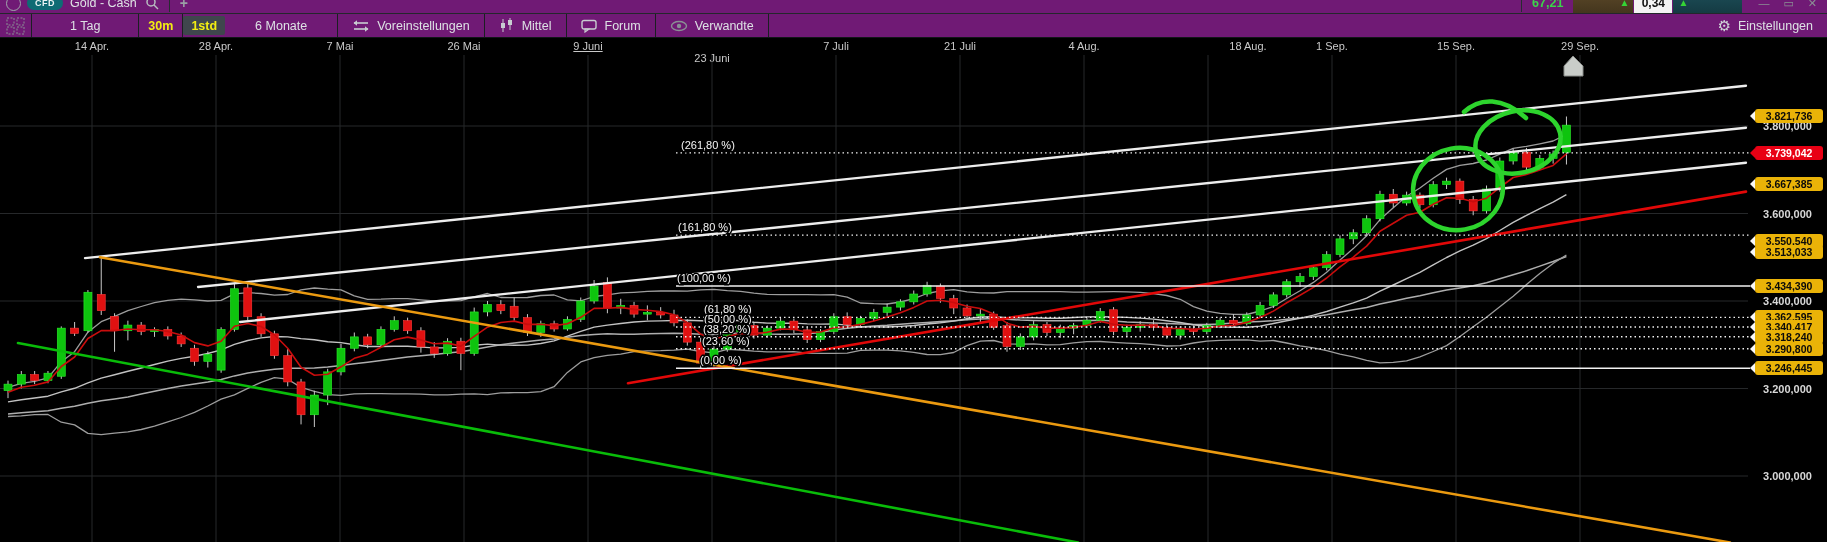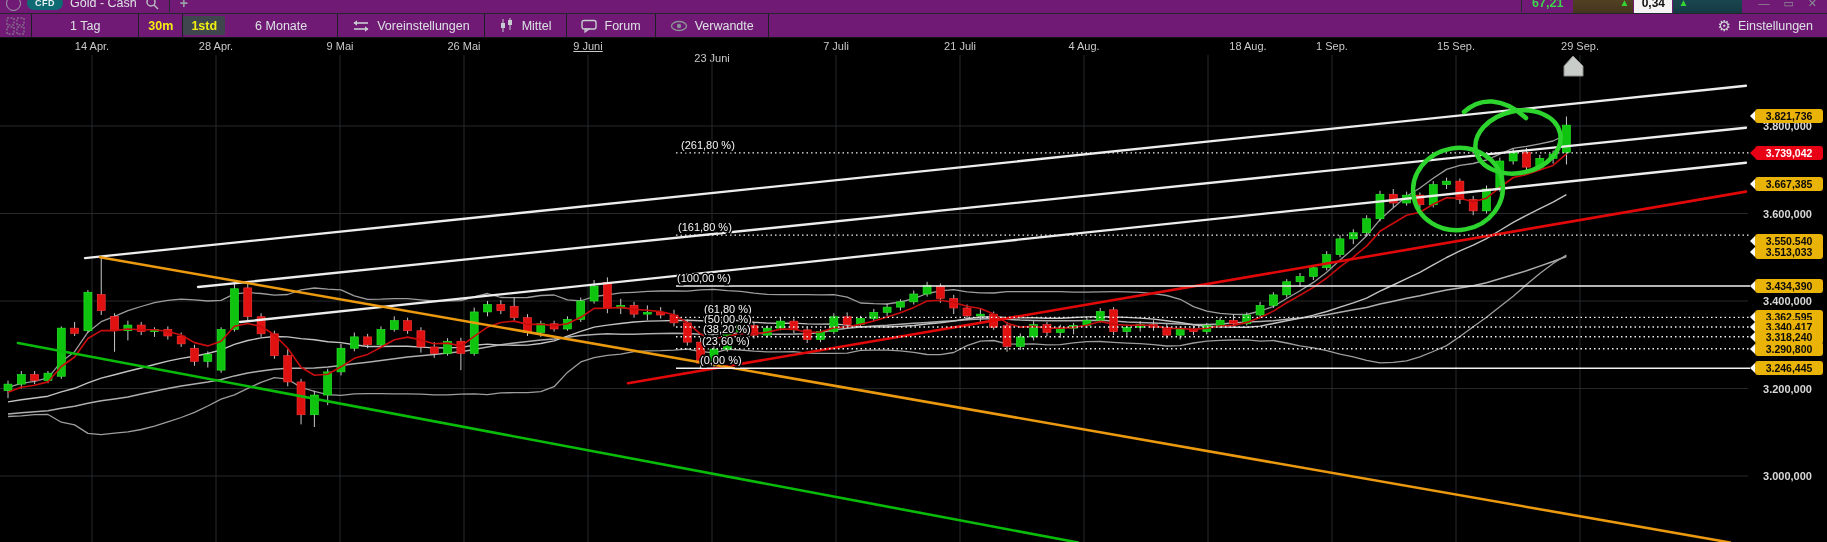--- a/index.html
+++ b/index.html
@@ -162,21 +162,21 @@
     <span class="tdiv"></span>
     <div class="tseg" id="settings-seg">
       <span class="gear">⚙</span>
       <span>Einstellungen</span>
     </div>
   </div>
 
   <div id="datestrip">
       <span class="dlabel" style="left: 92px;">14 Apr.</span>
       <span class="dlabel" style="left: 216px;">28 Apr.</span>
-      <span class="dlabel" style="left: 340px;">9 Mai</span>
+      <span class="dlabel" style="left: 340px;">7 Mai</span>
       <span class="dlabel" style="left: 464px;">26 Mai</span>
       <span class="dlabel" style="left: 588px; text-decoration: underline;">9 Juni</span>
       <span class="dlabel" style="left: 712px; margin-top: 12px;">23 Juni</span>
       <span class="dlabel" style="left: 836px;">7 Juli</span>
       <span class="dlabel" style="left: 960px;">21 Juli</span>
       <span class="dlabel" style="left: 1084px;">4 Aug.</span>
       <span class="dlabel" style="left: 1208px; margin-left: 40px;">18 Aug.</span>
       <span class="dlabel" style="left: 1332px;">1 Sep.</span>
       <span class="dlabel" style="left: 1456px;">15 Sep.</span>
       <span class="dlabel" style="left: 1580px;">29 Sep.</span>

